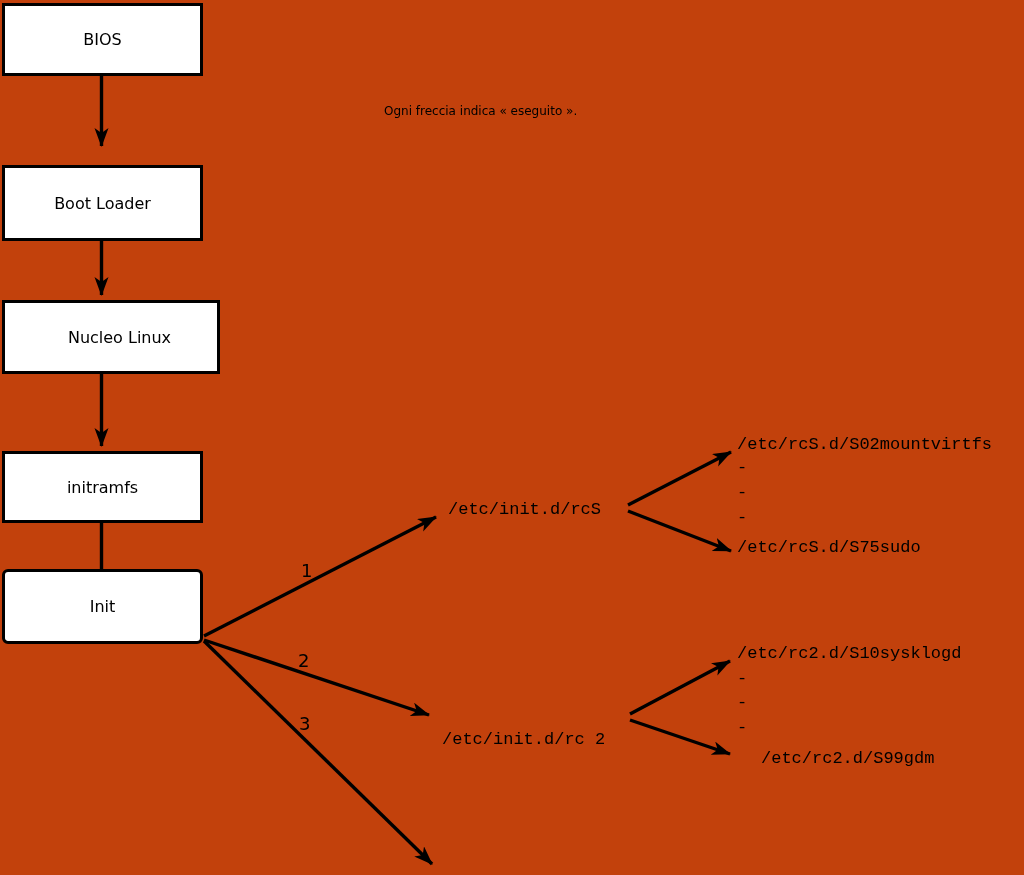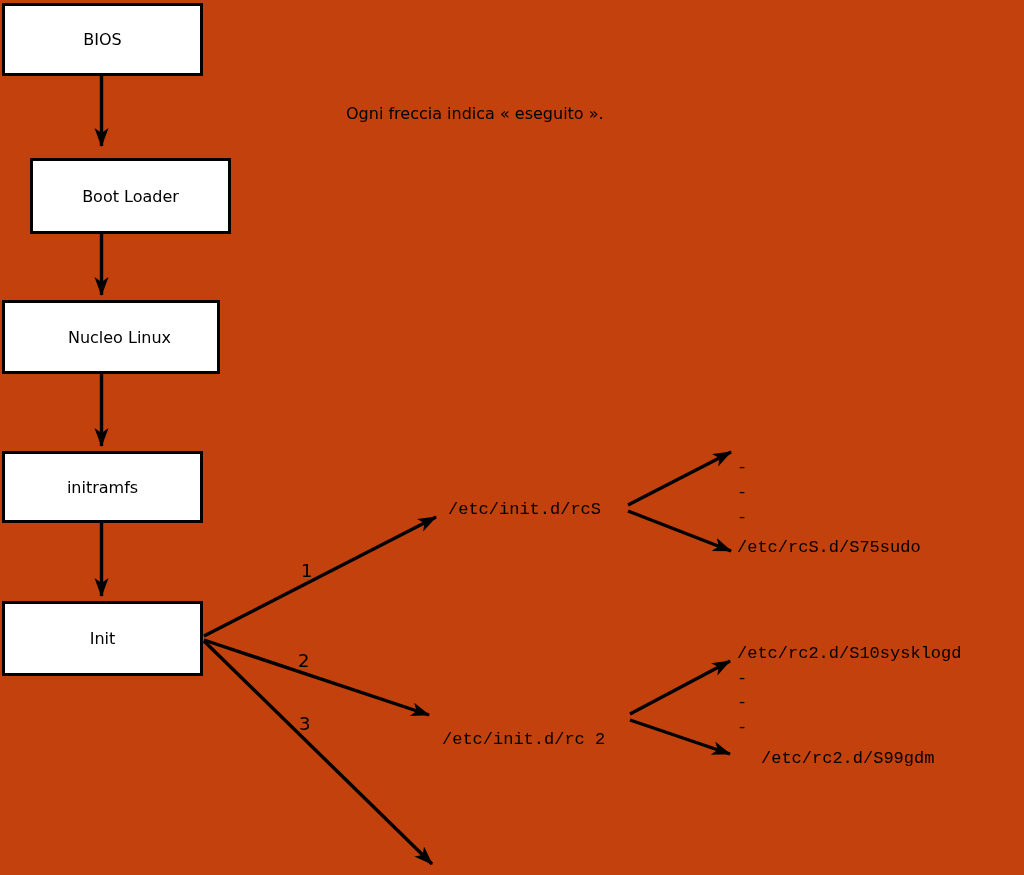--- a/index.html
+++ b/index.html
@@ -30,23 +30,23 @@
     border: 3px solid #000000;
     background: #ffffff;
     display: flex;
     align-items: center;
     justify-content: center;
     font-size: 16px;
     z-index: 2;
   }
   .caption {
     position: absolute;
-    left: 346px;
+    left: 384px;
     top: 104px;
-    font-size: 16px;
+    font-size: 12px;
     white-space: nowrap;
   }
   .branch-num {
     position: absolute;
     font-size: 18px;
     white-space: nowrap;
   }
   .mono-label {
     position: absolute;
     font-family: "Liberation Mono", "DejaVu Sans Mono", monospace;
@@ -80,41 +80,42 @@
       <line x1="628" y1="511" x2="731" y2="551" marker-end="url(#ah)"></line>
 
       <line x1="630" y1="714" x2="730" y2="661" marker-end="url(#ah)"></line>
       <line x1="630" y1="720" x2="730" y2="754" marker-end="url(#ah)"></line>
     </g>
   </svg>
 
   <div class="flow-box" style="top:3px;   height:67px;">
     <span>BIOS</span>
   </div>
-  <div class="flow-box" style="top:158px; height:70px;margin-left:28px;">
+  <div class="flow-box" style="top:165px; height:70px;">
     <span>Boot Loader</span>
   </div>
   <div class="flow-box" style="top:300px; height:68px;padding-left:17px;">
     <span>Nucleo Linux</span>
   </div>
   <div class="flow-box" style="top:451px; height:66px;">
     <span>initramfs</span>
   </div>
-  <div class="flow-box" style="top:601px; height:69px;">
+  <div class="flow-box" style="top:569px; height:69px;border-radius:6px;">
     <span>Init</span>
   </div>
 
   <div class="caption">Ogni freccia indica « eseguito ».</div>
 
   <div class="branch-num" style="left:301px; top:560px;">1</div>
   <div class="branch-num" style="left:298px; top:650px;">2</div>
   <div class="branch-num" style="left:299px; top:713px;">3</div>
 
   <div class="mono-label" style="left:448px; top:501px;">/etc/init.d/rcS</div>
 
+  <div class="mono-label" style="left:737px; top:436px;">/etc/rcS.d/S02mountvirtfs</div>
   <div class="mono-label" style="left:737px; top:459px;">-</div>
   <div class="mono-label" style="left:737px; top:484px;">-</div>
   <div class="mono-label" style="left:737px; top:509px;">-</div>
   <div class="mono-label" style="left:737px; top:539px;">/etc/rcS.d/S75sudo</div>
 
   <div class="mono-label" style="left:442px; top:708px;margin-top:23px;">/etc/init.d/rc 2</div>
 
   <div class="mono-label" style="left:737px; top:645px;">/etc/rc2.d/S10sysklogd</div>
   <div class="mono-label" style="left:737px; top:670px;">-</div>
   <div class="mono-label" style="left:737px; top:694px;">-</div>

